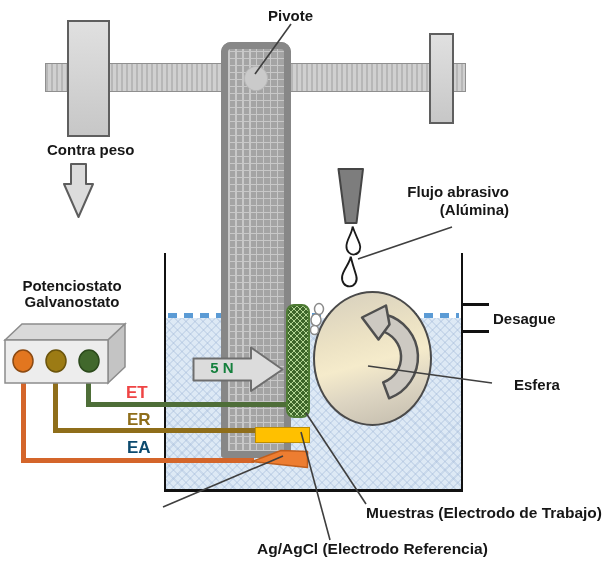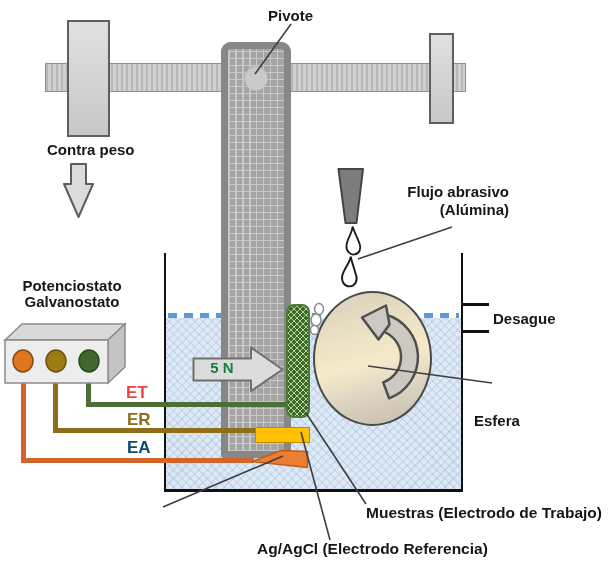--- a/index.html
+++ b/index.html
@@ -55,21 +55,21 @@
   .lbl{position:absolute;font-weight:bold;font-size:15px;color:#161616;white-space:nowrap;}
   .lbl-pivot{left:268px;top:7px;}
   .lbl-cw{left:47px;top:141px;}
   .lbl-pg{left:8px;top:278px;width:128px;text-align:center;line-height:15.5px;}
   .lbl-et{left:126px;top:383px;font-size:17px;color:#ef4444;}
   .lbl-er{left:127px;top:410px;font-size:17px;color:#8f6e1a;}
   .lbl-ea{left:127px;top:438px;font-size:17px;color:#0c4a6e;}
   .lbl-5n{left:194px;top:359px;width:56px;text-align:center;color:#15803d;}
   .lbl-flujo{left:393px;top:183px;width:116px;text-align:right;line-height:18px;}
   .lbl-desague{left:473px;top:310px;margin-left:20px;}
-  .lbl-esfera{left:474px;top:376px;margin-top:36px;}
+  .lbl-esfera{left:514px;top:376px;}
   .lbl-lactato{left:334px;top:431px;}
   .lbl-alambre{left:47px;top:506px;font-size:15.5px;}
   .lbl-muestras{left:366px;top:504px;font-size:15.5px;text-align:right;}
   .lbl-agagcl{left:257px;top:540px;font-size:15.5px;}
 
   svg{position:absolute;overflow:visible;}
   .overlay{left:0;top:0;pointer-events:none;}
 </style>
 </head>
 <body>

